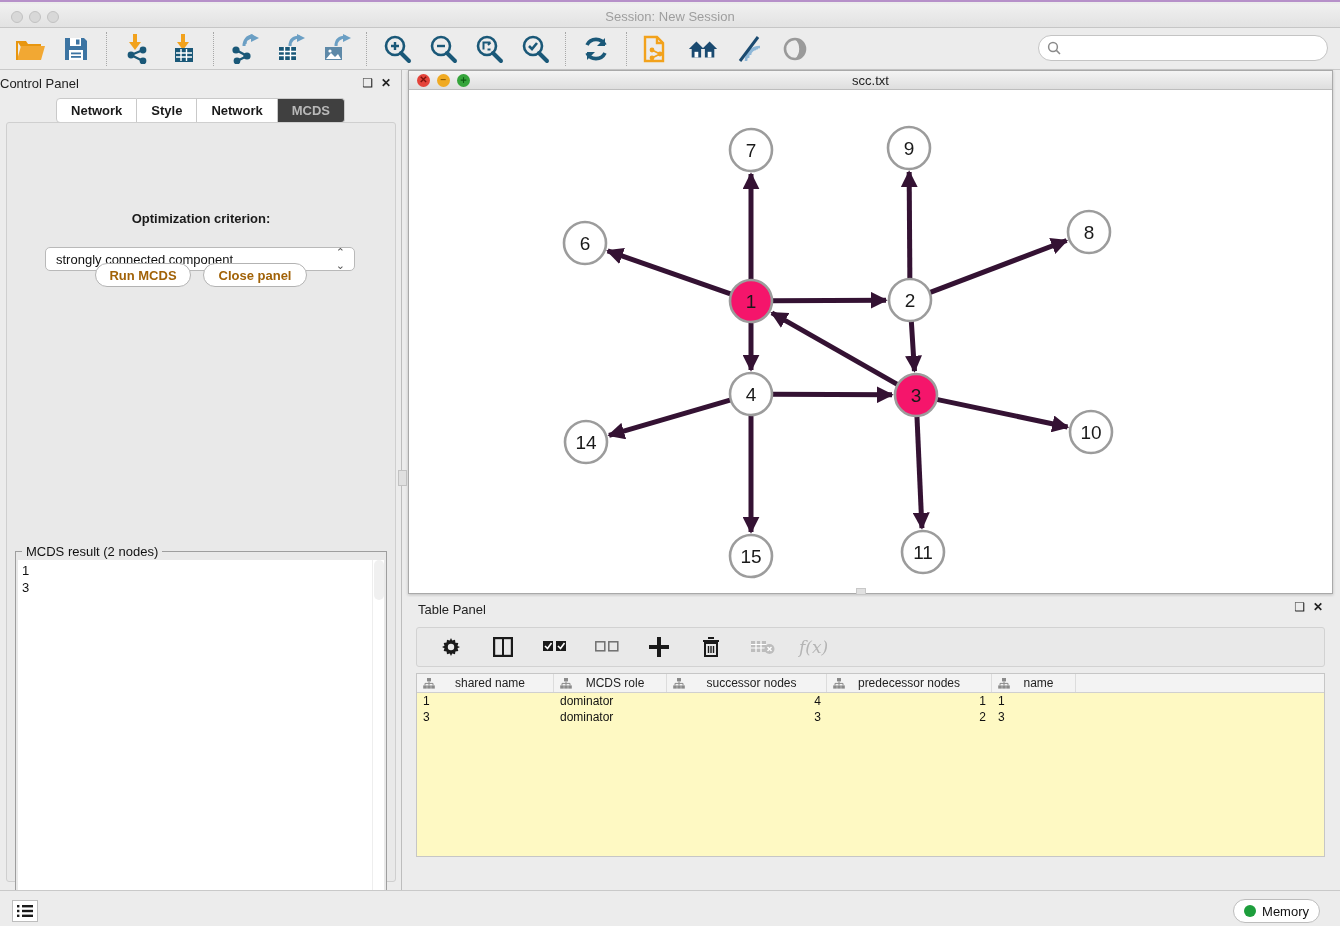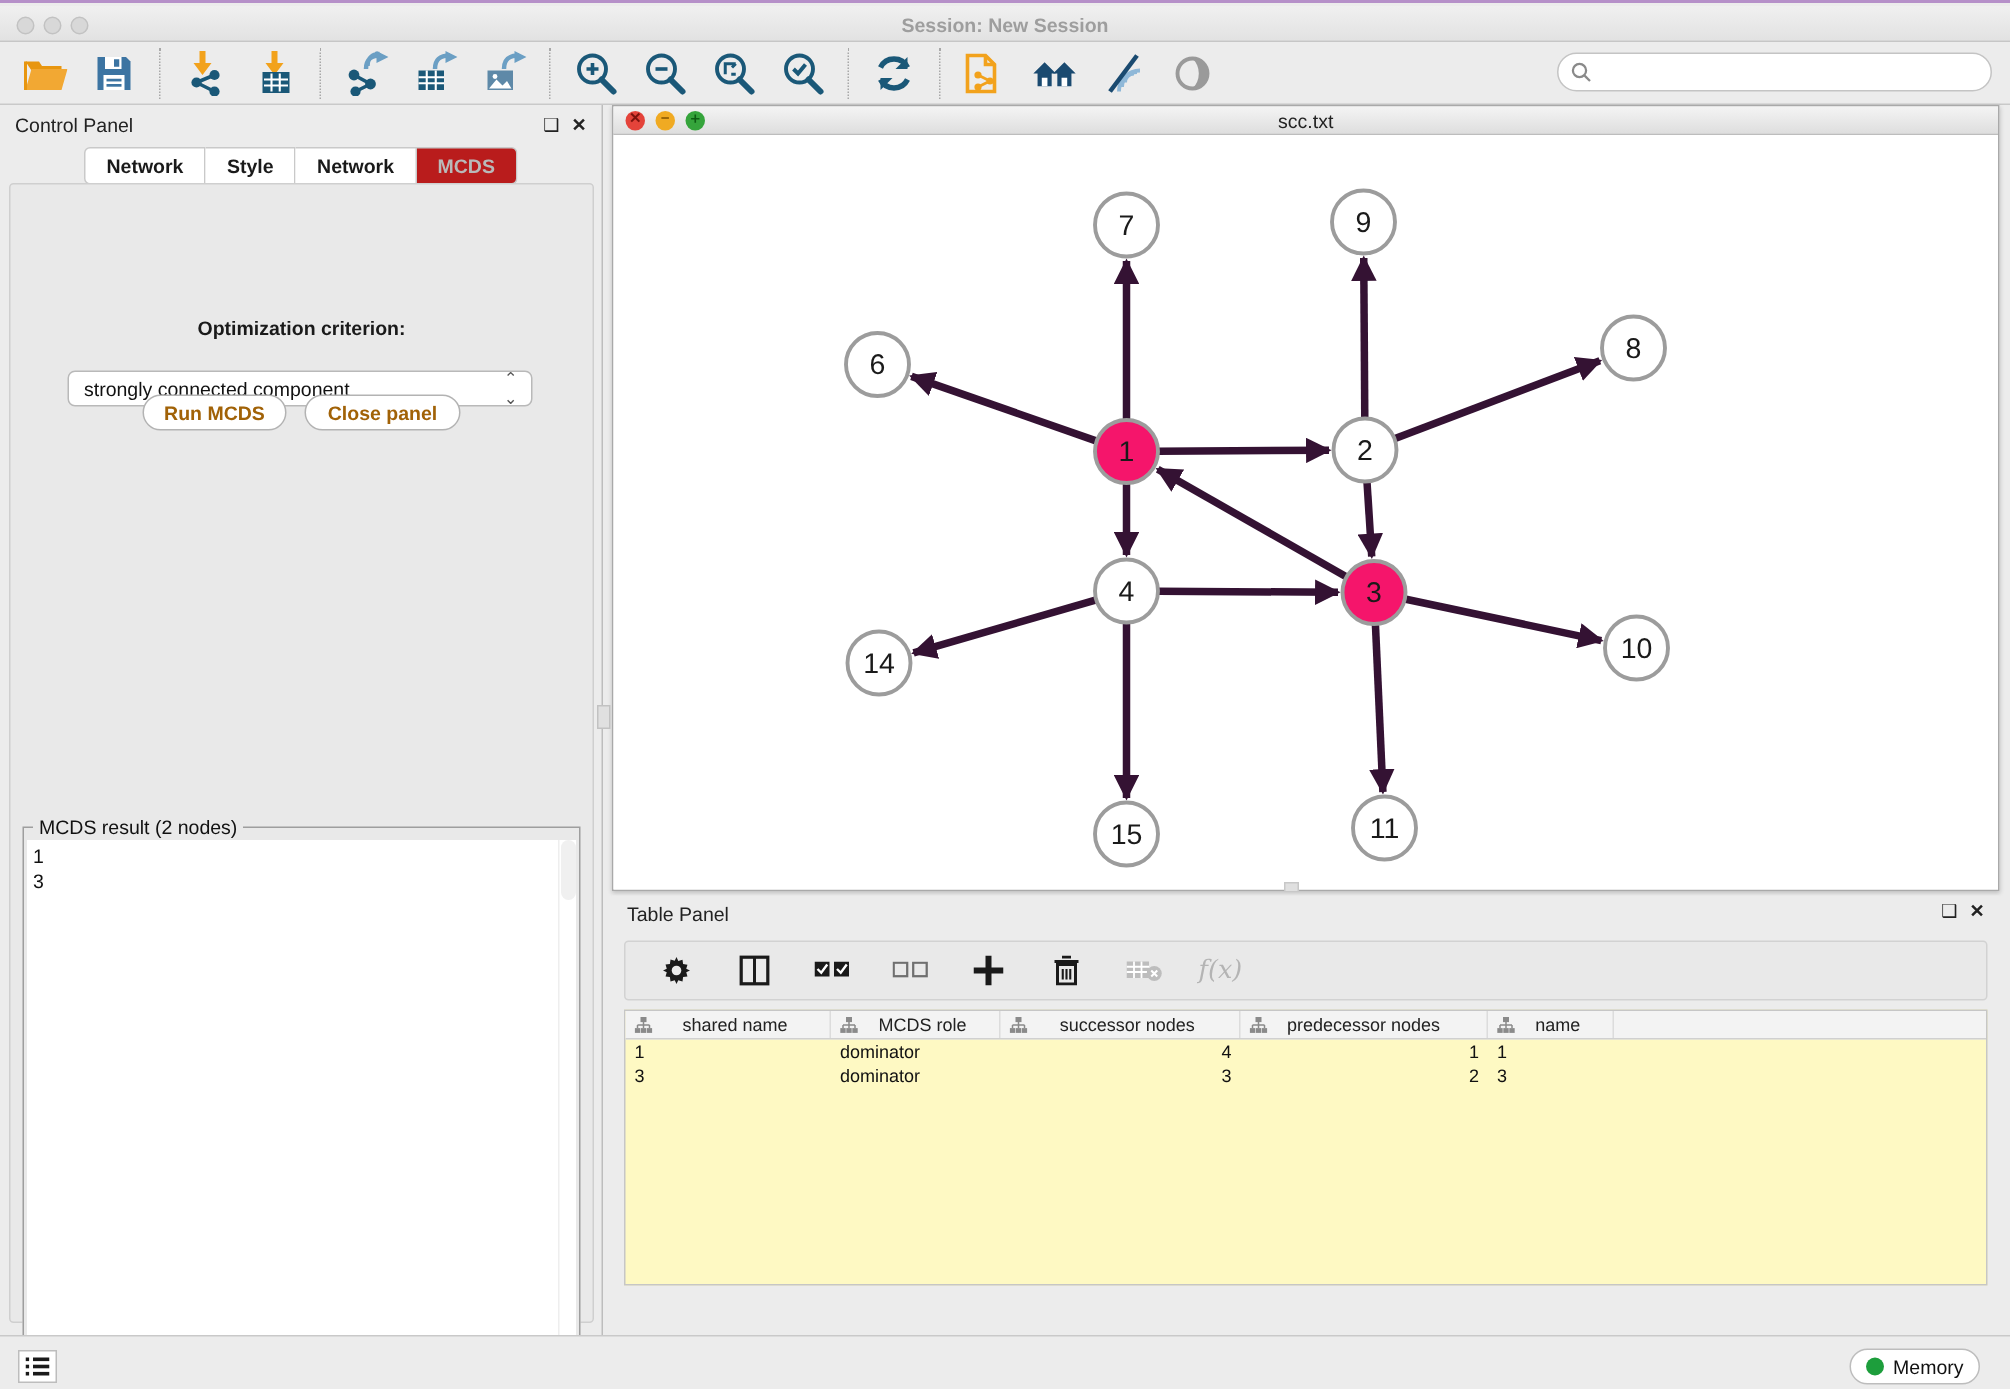--- a/index.html
+++ b/index.html
@@ -1,42 +1,42 @@
 <!DOCTYPE html>
 <html><head>
 <meta charset="utf-8">
 <style>
   * { margin:0; padding:0; box-sizing:border-box; }
   html,body { width:1340px; height:926px; font-family:"Liberation Sans", sans-serif; background:#ececec; overflow:hidden; }
 
   
   #app { position:relative; width:1340px; height:926px; background:#ececec; border-top:2px solid #b690c9; }
   #titlebar { position:absolute; left:0; top:2px; width:1340px; height:24px;
-     background:linear-gradient(#f0f0f0,#e2e2e2); border-bottom:1px solid #c6c6c6;font-weight:bold; }
+     background:linear-gradient(#f0f0f0,#e2e2e2); border-bottom:1px solid #c6c6c6; }
   #titlebar .title { position:absolute; left:0; right:0; top:5px; text-align:center; font-size:13px; color:#9e9e9e; }
   .tl-dot { position:absolute; top:7px; width:12px; height:12px; border-radius:50%; background:#d8d8d8; border:1px solid #c2c2c2; }
 
   
   #toolbar { position:absolute; left:0; top:26px; width:1340px; height:42px; background:#ececec; border-bottom:1px solid #c9c9c9; display:flex; align-items:center; }
   .tb-group { display:flex; align-items:center; gap:14px; padding:0 14px; height:36px; }
   .tb-sep { width:0; height:34px; border-left:1px dotted #a8a8a8; }
   .tb-btn { width:32px; height:32px; display:flex; align-items:center; justify-content:center; }
   #search-wrap { position:absolute; right:12px; top:7px; width:290px; height:26px; background:#fff; border:1px solid #c4c4c4; border-radius:13px; display:flex; align-items:center; padding:0 8px; }
   #search-wrap input { border:none; outline:none; flex:1; font-size:12px; margin-left:6px; background:transparent; }
 
   
   #control-panel { position:absolute; left:0; top:68px; width:402px; height:820px; background:#ececec; border-right:1px solid #bdbdbd; }
   #cp-header { position:absolute; left:0; top:0; width:100%; height:26px; }
-  #cp-header .ttl { position:absolute; left:10px; top:6px; font-size:13px; color:#222; }
+  #cp-header .ttl { position:absolute; left:0; top:6px; font-size:13px; color:#222; }
   .panel-ctl { position:absolute; top:6px; font-size:12px; color:#222; cursor:default; }
   #cp-tabs { position:absolute; left:0; top:28px; width:100%; display:flex; justify-content:center; }
   .cp-tab { font-size:13px; font-weight:bold; padding:4px 14px; background:#fff; border:1px solid #c9c9c9; border-left:none; color:#1a1a1a; }
   .cp-tab:first-child { border-left:1px solid #c9c9c9; border-radius:4px 0 0 4px; }
   .cp-tab:last-child { border-radius:0 4px 4px 0; }
-  .cp-tab.sel { background:#b91c1c; color:#b9b9b9; }
+  .cp-tab.sel { background:#404040; color:#b9b9b9; }
   #cp-body { position:absolute; left:6px; top:52px; width:390px; height:760px; background:#e9e9e9; border:1px solid #cfcfcf; border-radius:3px; }
   #opt-label { position:absolute; left:0; width:100%; top:88px; text-align:center; font-size:13px; font-weight:bold; color:#1a1a1a; }
   #opt-select { position:absolute; left:38px; top:108px; width:310px; height:24px; background:#fff; border:1px solid #b9b9b9; border-radius:5px; font-size:13px; display:flex; align-items:center; padding:0 10px; color:#111;margin-top:16px; }
   #opt-select .stepper { margin-left:auto; font-size:11px; color:#555; letter-spacing:-1px; }
   .cp-btn { position:absolute; top:140px; height:24px; background:#fff; border:1px solid #b3b3b3; border-radius:12px; font-size:13px; font-weight:bold; color:#a16207; display:flex; align-items:center; justify-content:center; }
   #btn-run { left:88px; width:96px; }
   #btn-close { left:196px; width:104px; }
   #result-box { position:absolute; left:8px; top:428px; width:372px; height:378px; border:1px solid #9e9e9e; background:#e9e9e9; }
   #result-legend { position:absolute; left:6px; top:-8px; background:#e9e9e9; padding:0 4px; font-size:13px; color:#111; }
   #result-text { position:absolute; left:2px; top:8px; right:14px; bottom:2px; background:#fff; font-size:13px; font-family:"Liberation Sans",sans-serif; color:#111; padding:2px 4px; line-height:17px; white-space:pre; }

